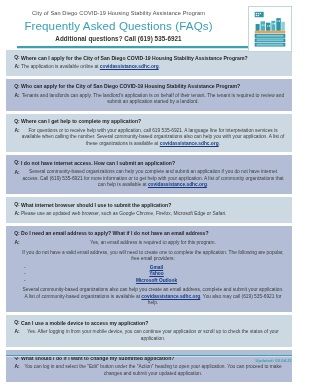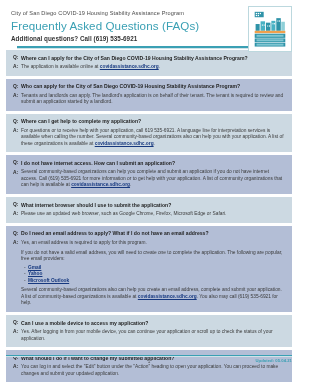--- a/index.html
+++ b/index.html
@@ -1,21 +1,21 @@
 <!DOCTYPE html>
 <html><head>
 <meta charset="utf-8">
 <style>
   html,body{margin:0;padding:0;}
   body{
     width:298px;height:386px;overflow:hidden;background:#ffffff;
     font-family:"Liberation Sans","DejaVu Sans",sans-serif;
     color:#3c3c3c;-webkit-font-smoothing:antialiased;
   }
-  .page{position:relative;width:298px;height:370px;background:#fff;box-sizing:border-box;}
+  .page{position:relative;width:298px;height:370px;background:#fff;box-sizing:border-box;text-align:center;}
 
   
   .header{position:relative;padding:9px 12px 0 11px;height:46px;box-sizing:border-box;}
   .hdr-text{width:215px;}
   .prog-line{font-size:5.6px;color:#4a4a4a;letter-spacing:.12px;line-height:8px;white-space:nowrap;}
   .faq-title{font-size:11.6px;color:#3aa0b4;letter-spacing:.1px;line-height:14px;margin-top:2px;white-space:nowrap;font-weight:400;}
   .addl{font-size:6.3px;color:#333;font-weight:bold;letter-spacing:.05px;line-height:9px;margin-top:1px;white-space:nowrap;}
 
   
   .logo{position:absolute;top:6px;right:6px;width:44px;height:46px;background:#ffffff;

